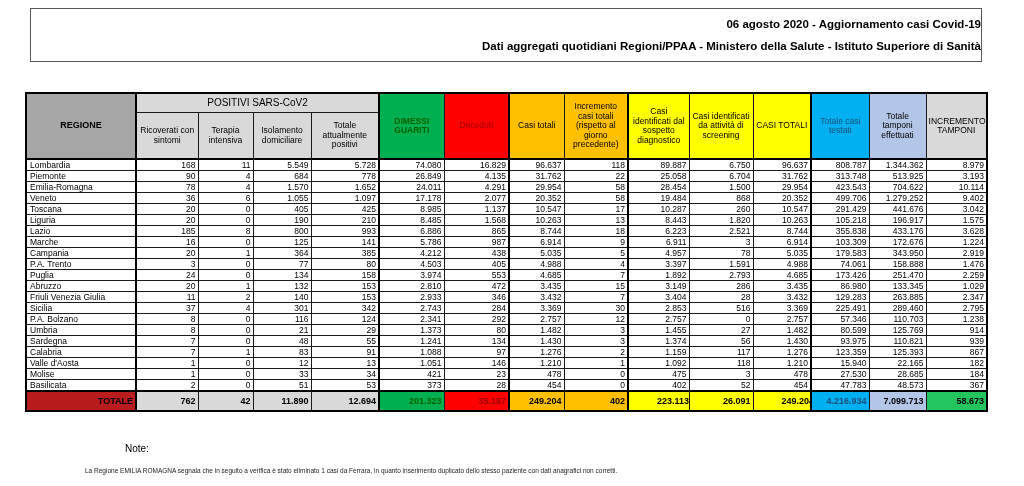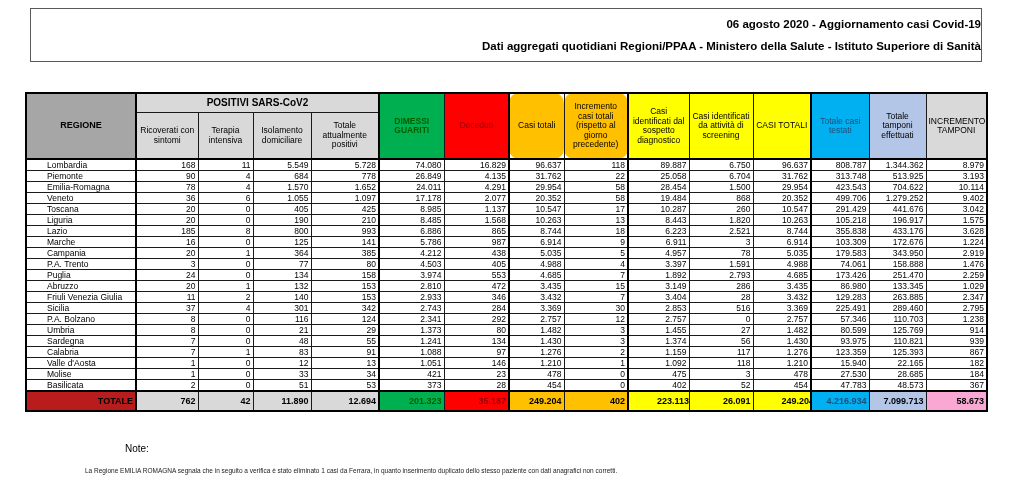--- a/index.html
+++ b/index.html
@@ -15,47 +15,47 @@
   .title-line{font-weight:bold;font-size:11.5px;line-height:12px;}
   table.bulletin{
     position:absolute;left:25px;top:92px;border-collapse:collapse;
     table-layout:fixed;width:961px;border:2px solid #000;
   }
   table.bulletin th, table.bulletin td{
     border:1px solid #1a1a1a;overflow:hidden;padding:0 2px;
   }
   thead th{text-align:center;vertical-align:middle;font-size:8.5px;font-weight:normal;line-height:9.5px;}
   th.h-regione{background:#a6a6a6;font-weight:bold;font-size:9px;}
-  th.h-group{background:#d9d9d9;font-weight:bold;font-size:10px;height:18px;}
+  th.h-group{background:#d9d9d9;font-weight:normal;font-size:10px;height:18px;}
   th.h-sub{background:#d9d9d9;height:45px;}
   th.h-green{background:#00b050;color:#006100;font-weight:bold;}
   th.h-red{background:#ff0000;color:#9c0006;}
-  th.h-orange{background:#ffc000;border-radius:10px;}
+  th.h-orange{background:#ffc000;}
   th.h-yellow{background:#ffff00;}
   th.h-cyan{background:#00b0f0;color:#1f4e79;}
   th.h-lblue{background:#b4c6e7;}
   th.h-gray{background:#d9d9d9;}
   
   thead tr:nth-child(2) th, thead th.rs2{border-bottom:2px solid #000;}
   
   .sepL{border-left:2px solid #000 !important;}
   tbody td{font-size:8.5px;height:10px;line-height:10px;text-align:right;padding-right:3px;background:#fff;}
-  tbody td.region-cell{text-align:left;padding-left:20px;margin-top:27px;}
+  tbody td.region-cell{text-align:left;padding-left:3px;margin-top:27px;}
   tr.totale td{
     font-weight:bold;font-size:9px;height:18px;line-height:18px;border-top:2px solid #000;
   }
   tr.totale td.t-label{background:#b91c1c;text-align:right;}
   tr.totale td.c-ric, tr.totale td.c-ter, tr.totale td.c-iso, tr.totale td.c-pos{background:#d9d9d9;}
   tr.totale td.c-dim{background:#00b050;color:#006100;}
   tr.totale td.c-dec{background:#ff0000;color:#9c0006;}
   tr.totale td.c-cas, tr.totale td.c-inc{background:#ffc000;}
   tr.totale td.c-sos, tr.totale td.c-scr, tr.totale td.c-ct2{background:#ffff00;padding-left:28px;}
   tr.totale td.c-tes{background:#00b0f0;color:#1f4e79;}
   tr.totale td.c-tam{background:#b4c6e7;}
-  tr.totale td.c-int{background:#f9a8d4;margin-left:16px;}
+  tr.totale td.c-int{background:#22c55e;margin-left:16px;}
   .note-heading{position:absolute;left:85px;top:443px;font-size:10px;margin-left:40px;}
   .note-text{position:absolute;left:85px;top:467px;font-size:6.5px;color:#1a1a1a;}
 </style>
 </head>
 <body>
 
 <div class="title-box">
   <div class="title-line">06 agosto 2020 - Aggiornamento casi Covid-19</div>
   <div class="title-line">Dati aggregati quotidiani Regioni/PPAA - Ministero della Salute - Istituto Superiore di Sanità</div>
 </div>

